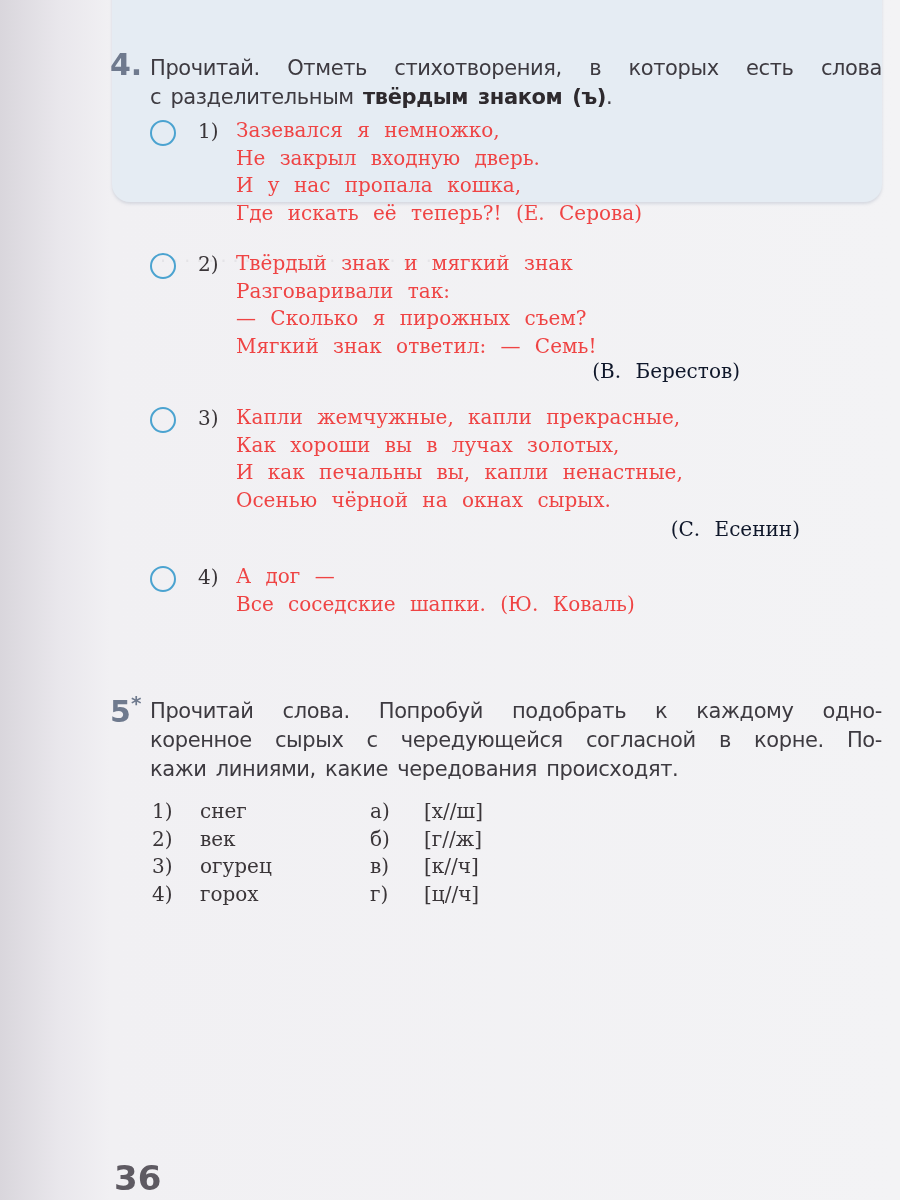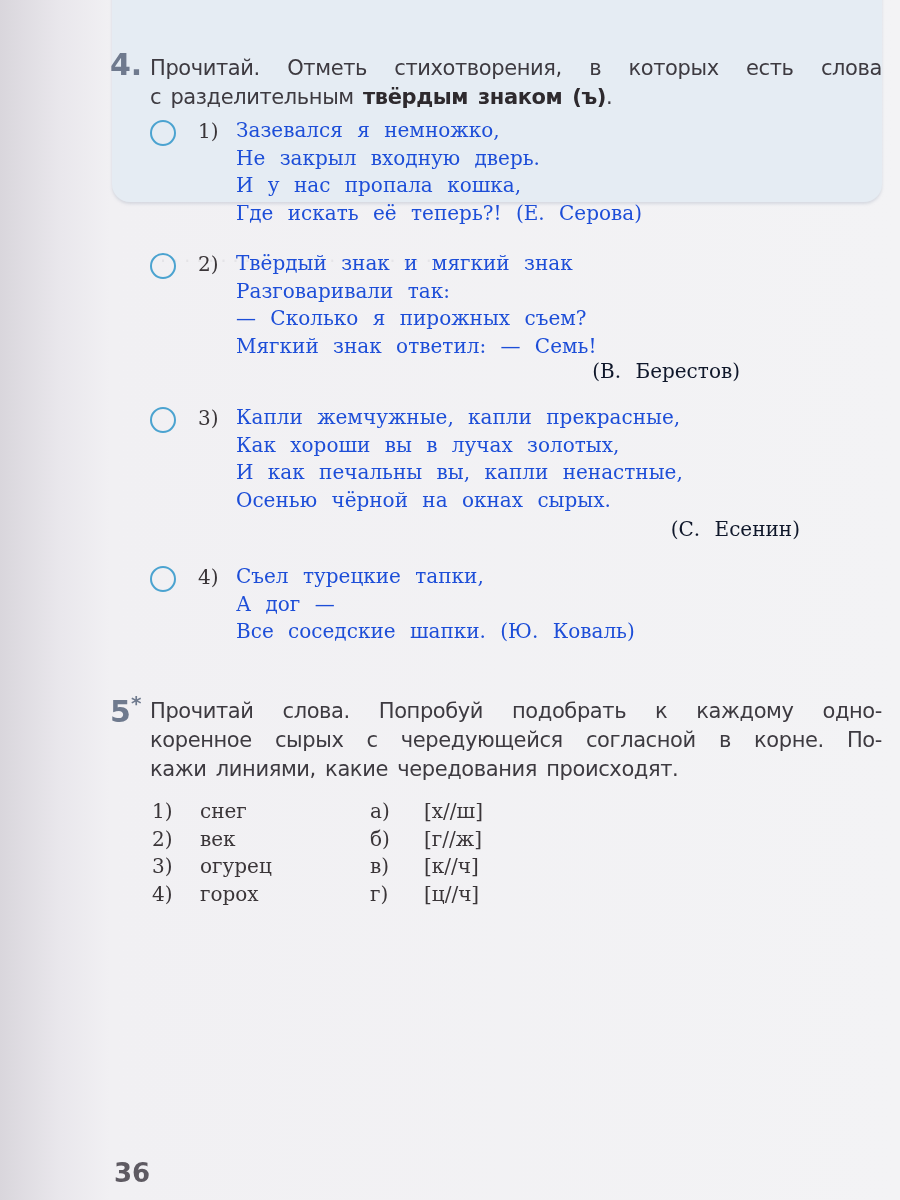--- a/index.html
+++ b/index.html
@@ -87,21 +87,21 @@
       line-height: 28px;
       color: #3a3538;
     }
     .poem {
       position: absolute;
       left: 90px;
       top: 0;
       font-family: "DejaVu Serif", serif;
       font-size: 20px;
       line-height: 27.5px;
-      color: #1d4ed8;
+      color: #ef4444;
       word-spacing: 8px;
       white-space: nowrap;
     }
     .poem .pline {
       display: block;
     }
     .author-right {
       position: absolute;
       font-family: "DejaVu Serif", serif;
       font-size: 20px;
@@ -128,21 +128,21 @@
     .match-row .m-num { position: absolute; left: 0; }
     .match-row .m-word { position: absolute; left: 48px; }
     .match-row .m-let { position: absolute; left: 218px; }
     .match-row .m-alt { position: absolute; left: 272px; }
     .page-number {
       position: absolute;
       left: 114px;
       top: 1158px;
       font-family: "DejaVu Sans", sans-serif;
       font-weight: bold;
-      font-size: 26px;
+      font-size: 34px;
       color: #5e5a62;
     }
     
     .bleed {
       position: absolute;
       font-family: "DejaVu Sans", sans-serif;
       font-size: 19px;
       color: rgba(120,115,125,0.10);
       transform: scaleX(-1);
       white-space: nowrap;
@@ -197,21 +197,20 @@
       <span class="pline">И как печальны вы, капли ненастные,</span>
       <span class="pline">Осенью чёрной на окнах сырых.</span>
     </div>
   </div>
   <div class="author-right" style="right:100px; top:515px;">(С. Есенин)</div>
 
   <div class="option" style="top:563px;">
     <div class="radio"></div>
     <span class="opt-num">4)</span>
     <div class="poem">
-      <span class="pline">Съел турецкие тапки,</span>
       <span class="pline">А дог —</span>
       <span class="pline">Все соседские шапки. (Ю. Коваль)</span>
     </div>
   </div>
 
   <div class="task-number" style="left:110px; top:697px;"><span>5</span><sup>*</sup></div>
 
   <div class="instruction" style="left:150px; top:697px; width:732px;">
     <span class="line">Прочитай слова. Попробуй подобрать к каждому одно-</span>
     <span class="line">коренное сырых с чередующейся согласной в корне. По-</span>

